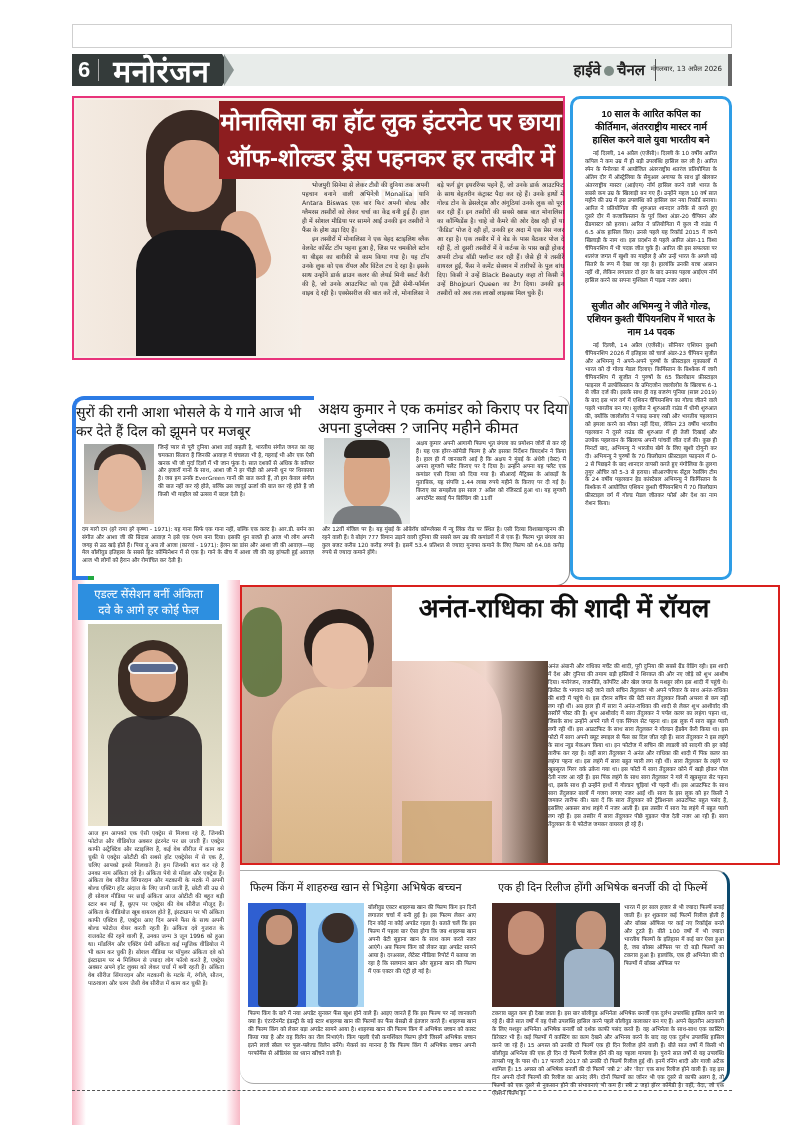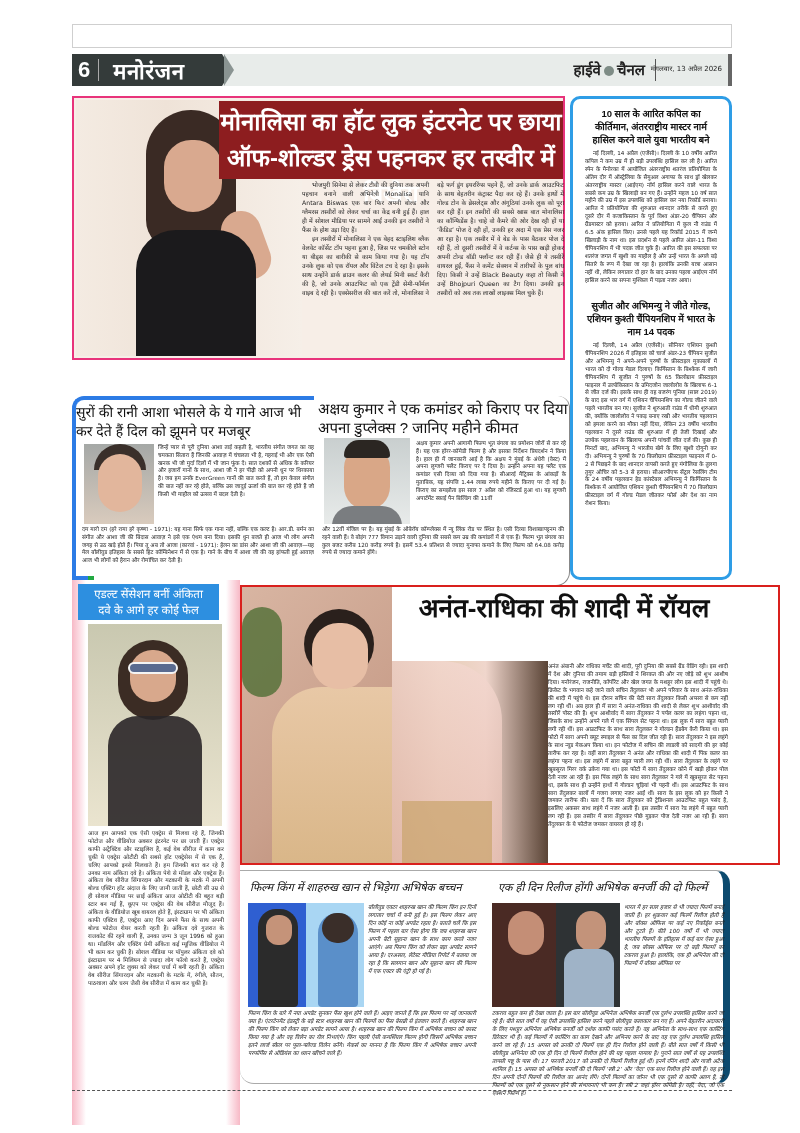--- a/index.html
+++ b/index.html
@@ -6,21 +6,21 @@
   html, body { width: 800px; height: 1133px; background: #ffffff; overflow: hidden; }
   body { font-family: "DejaVu Sans", sans-serif; color: #222; position: relative; }
 
   .ad-strip { position: absolute; left: 72px; top: 24px; width: 660px; height: 24px; border: 1px solid #cfcfcf; background: #fff; }
 
   .masthead { position: absolute; left: 72px; top: 54px; width: 660px; height: 32px; background: #e8ecea; border-right: 4px solid #666; }
   .mh-left { position: absolute; left: 0; top: 0; height: 32px; width: 150px; background: #343b3a; color: #fff; display: flex; align-items: center; }
   .mh-left:after { content: ""; position: absolute; right: -10px; top: 0; width: 0; height: 0; border-top: 16px solid transparent; border-bottom: 16px solid transparent; border-left: 10px solid #343b3a; }
   .mh-chev { position: absolute; left: 152px; top: 0; width: 0; height: 0; border-top: 16px solid transparent; border-bottom: 16px solid transparent; border-left: 10px solid #8a9492; }
   .mh-page { font-family: "Liberation Sans", sans-serif; font-size: 22px; font-weight: bold; padding: 0 8px 0 6px; border-right: 1px solid #aaa; line-height: 22px; }
-  .mh-sec { font-family: "Liberation Sans", sans-serif; font-size: 22px; font-weight: bold; margin-left: 14px; letter-spacing: 0.5px; }
+  .mh-sec { font-family: "Liberation Sans", sans-serif; font-size: 30px; font-weight: bold; margin-left: 14px; letter-spacing: 0.5px; }
   .mh-brand { position: absolute; right: 72px; top: 5px; font-size: 15px; font-weight: bold; color: #222; padding-right: 10px; border-right: 1px solid #555; height: 22px; line-height: 22px; }
   .mh-brand .dot { display: inline-block; width: 10px; height: 10px; border-radius: 50%; background: #7e8c86; margin: 0 3px; vertical-align: middle; }
   .mh-date { position: absolute; right: 6px; top: 10px; font-size: 7px; color: #222; }
 
   
   .s1 { position: absolute; left: 72px; top: 96px; width: 493px; height: 264px; border: 2px solid #e8337b; background: #f7eee7; }
   .s1-photo { position: absolute; left: 2px; top: 2px; width: 226px; height: 256px; background: linear-gradient(90deg, #f4ebe2 0%, #efe3d8 40%, #f6efe8 100%); overflow: hidden; }
   .s1-photo .hair { position: absolute; left: 70px; top: 10px; width: 90px; height: 140px; border-radius: 45px 45px 30px 30px; background: #3a2a24; }
   .s1-photo .face { position: absolute; left: 88px; top: 40px; width: 58px; height: 72px; border-radius: 28px 28px 30px 30px; background: #d9a98f; }
   .s1-photo .dress { position: absolute; left: 60px; top: 130px; width: 120px; height: 130px; border-radius: 40px 40px 0 0; background: #1b1a1c; }
@@ -74,21 +74,21 @@
   .s5-photo .h { position: absolute; left: 62px; top: 22px; width: 70px; height: 70px; background: #2a201c; border-radius: 35px; }
   .s5-photo .f { position: absolute; left: 70px; top: 36px; width: 56px; height: 66px; background: #e7bea5; border-radius: 26px; }
   .s5-photo .d { position: absolute; left: 30px; top: 100px; width: 140px; height: 180px; background: linear-gradient(#e8c8a6, #d9b688); border-radius: 50px 20px 0 0; }
   .s5-photo2 { position: absolute; left: 150px; top: 74px; width: 156px; height: 202px; background: linear-gradient(90deg, #c59f83 0%, #e6cdb5 30%, #f0d6cc 60%, #5a4436 100%); overflow: hidden; }
   .s5-photo2 .d2 { position: absolute; left: 0; top: 0; width: 110px; height: 202px; background: linear-gradient(#f3d7cf, #e8bfb2); opacity: 0.8; border-radius: 0 60px 0 0; }
   .s5-photo2 .e { position: absolute; left: 10px; top: 140px; width: 90px; height: 62px; background: #c9a46b; opacity: 0.7; }
   .s5-head { position: absolute; left: 160px; top: 4px; width: 324px; text-align: center; font-family: "Liberation Sans", sans-serif; font-weight: bold; font-size: 26px; line-height: 34px; color: #111; }
   .s5-text { position: absolute; left: 306px; top: 76px; width: 180px; font-size: 5.6px; line-height: 7.9px; text-align: justify; height: 198px; overflow: hidden; }
 
   
-  .s6 { position: absolute; left: 240px; top: 870px; width: 490px; height: 214px; border-top: 1px solid #aaa; border-right: 7px solid #0c4a6e; border-bottom: 1px solid #aaa; border-radius: 0 14px 14px 14px; font-style: italic; }
+  .s6 { position: absolute; left: 240px; top: 870px; width: 490px; height: 214px; border-top: 1px solid #aaa; border-right: 3px solid #0c4a6e; border-bottom: 1px solid #aaa; border-radius: 0 14px 14px 14px; }
   .s6 h2 { position: absolute; top: 8px; font-family: "Liberation Sans", sans-serif; font-size: 11px; font-weight: normal; color: #111; }
   .s6 .h-left { left: 10px; }
   .s6 .h-right { left: 258px; }
   .s6-photo1 { position: absolute; left: 8px; top: 32px; width: 116px; height: 104px; background: linear-gradient(90deg, #2f5fd1 0%, #2f5fd1 50%, #a9d6f3 50%, #a9d6f3 100%); overflow: hidden; }
   .s6-photo1 .m1 { position: absolute; left: 10px; top: 6px; width: 40px; height: 98px; background: #2b2b2b; border-radius: 18px 18px 4px 4px; }
   .s6-photo1 .m1f { position: absolute; left: 18px; top: 12px; width: 26px; height: 30px; background: #c59379; border-radius: 12px; }
   .s6-photo1 .m2 { position: absolute; left: 70px; top: 10px; width: 40px; height: 94px; background: #5a8fc9; border-radius: 20px 20px 4px 4px; }
   .s6-photo1 .m2h { position: absolute; left: 74px; top: 10px; width: 32px; height: 30px; background: #3a2e29; border-radius: 16px; }
   .s6-text1a { position: absolute; left: 128px; top: 32px; width: 108px; font-size: 5.6px; line-height: 8px; text-align: justify; }
   .s6-text1b { position: absolute; left: 8px; top: 138px; width: 228px; font-size: 5.6px; line-height: 8px; text-align: justify; }

